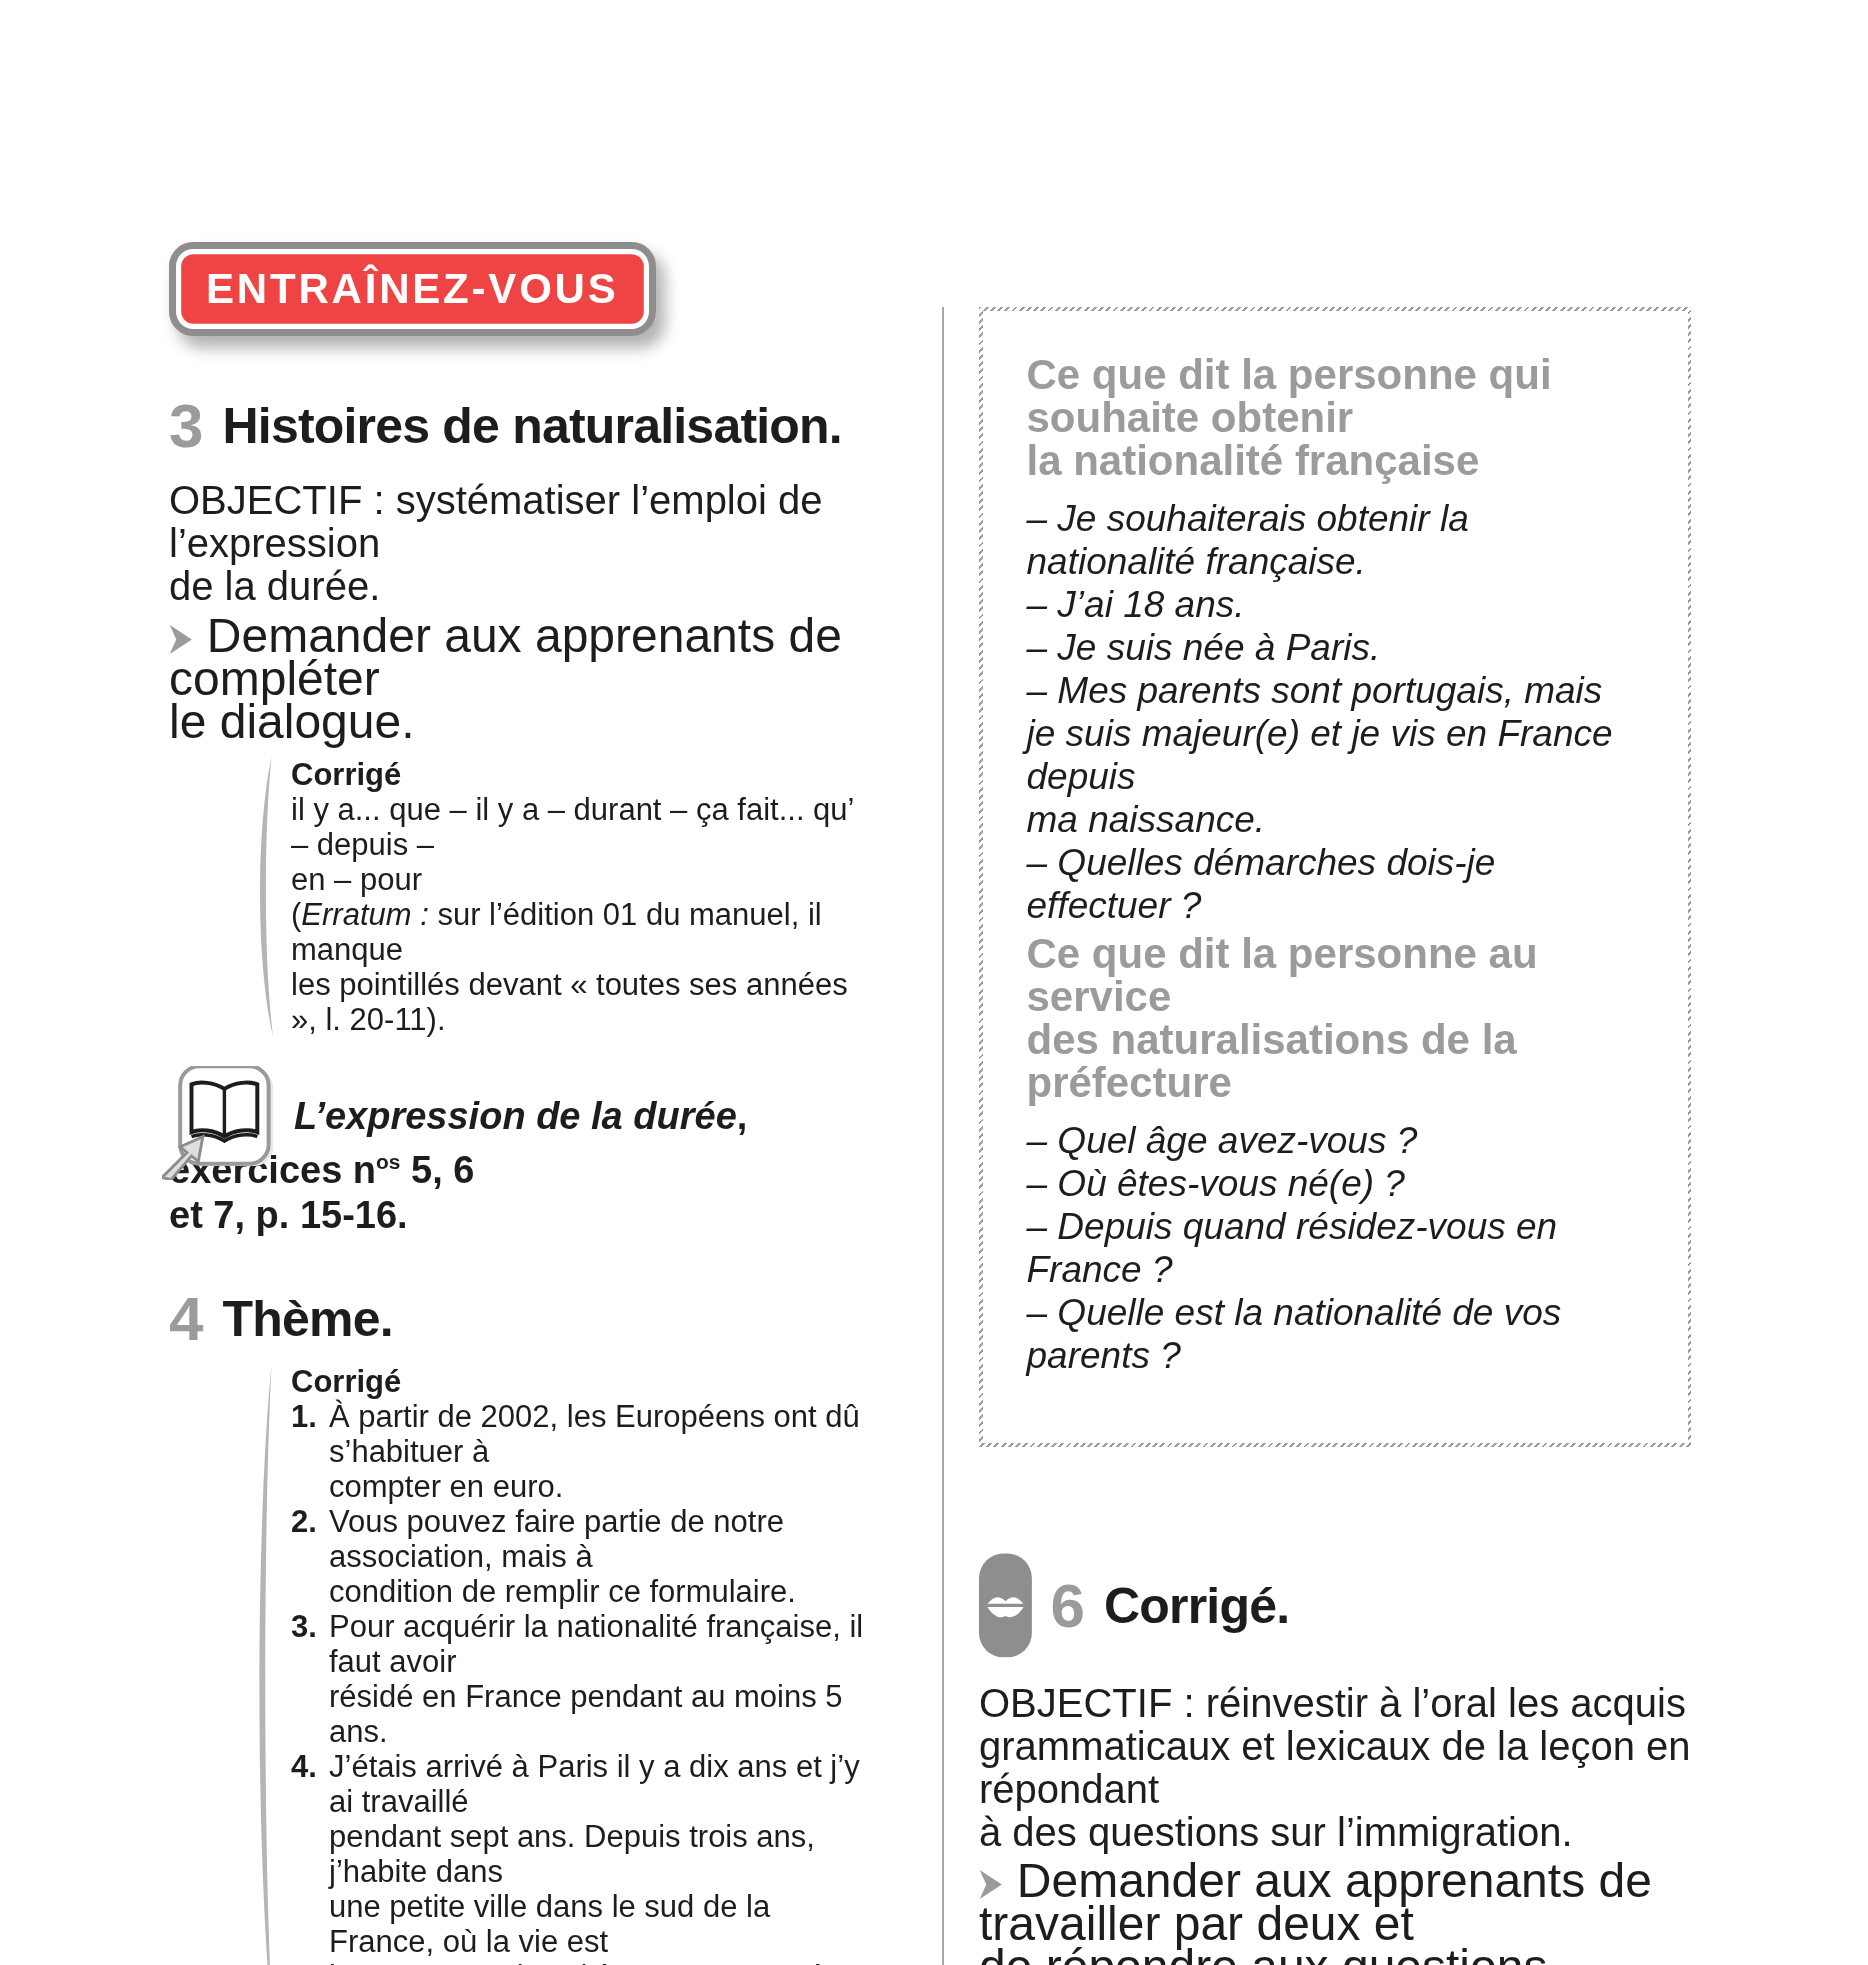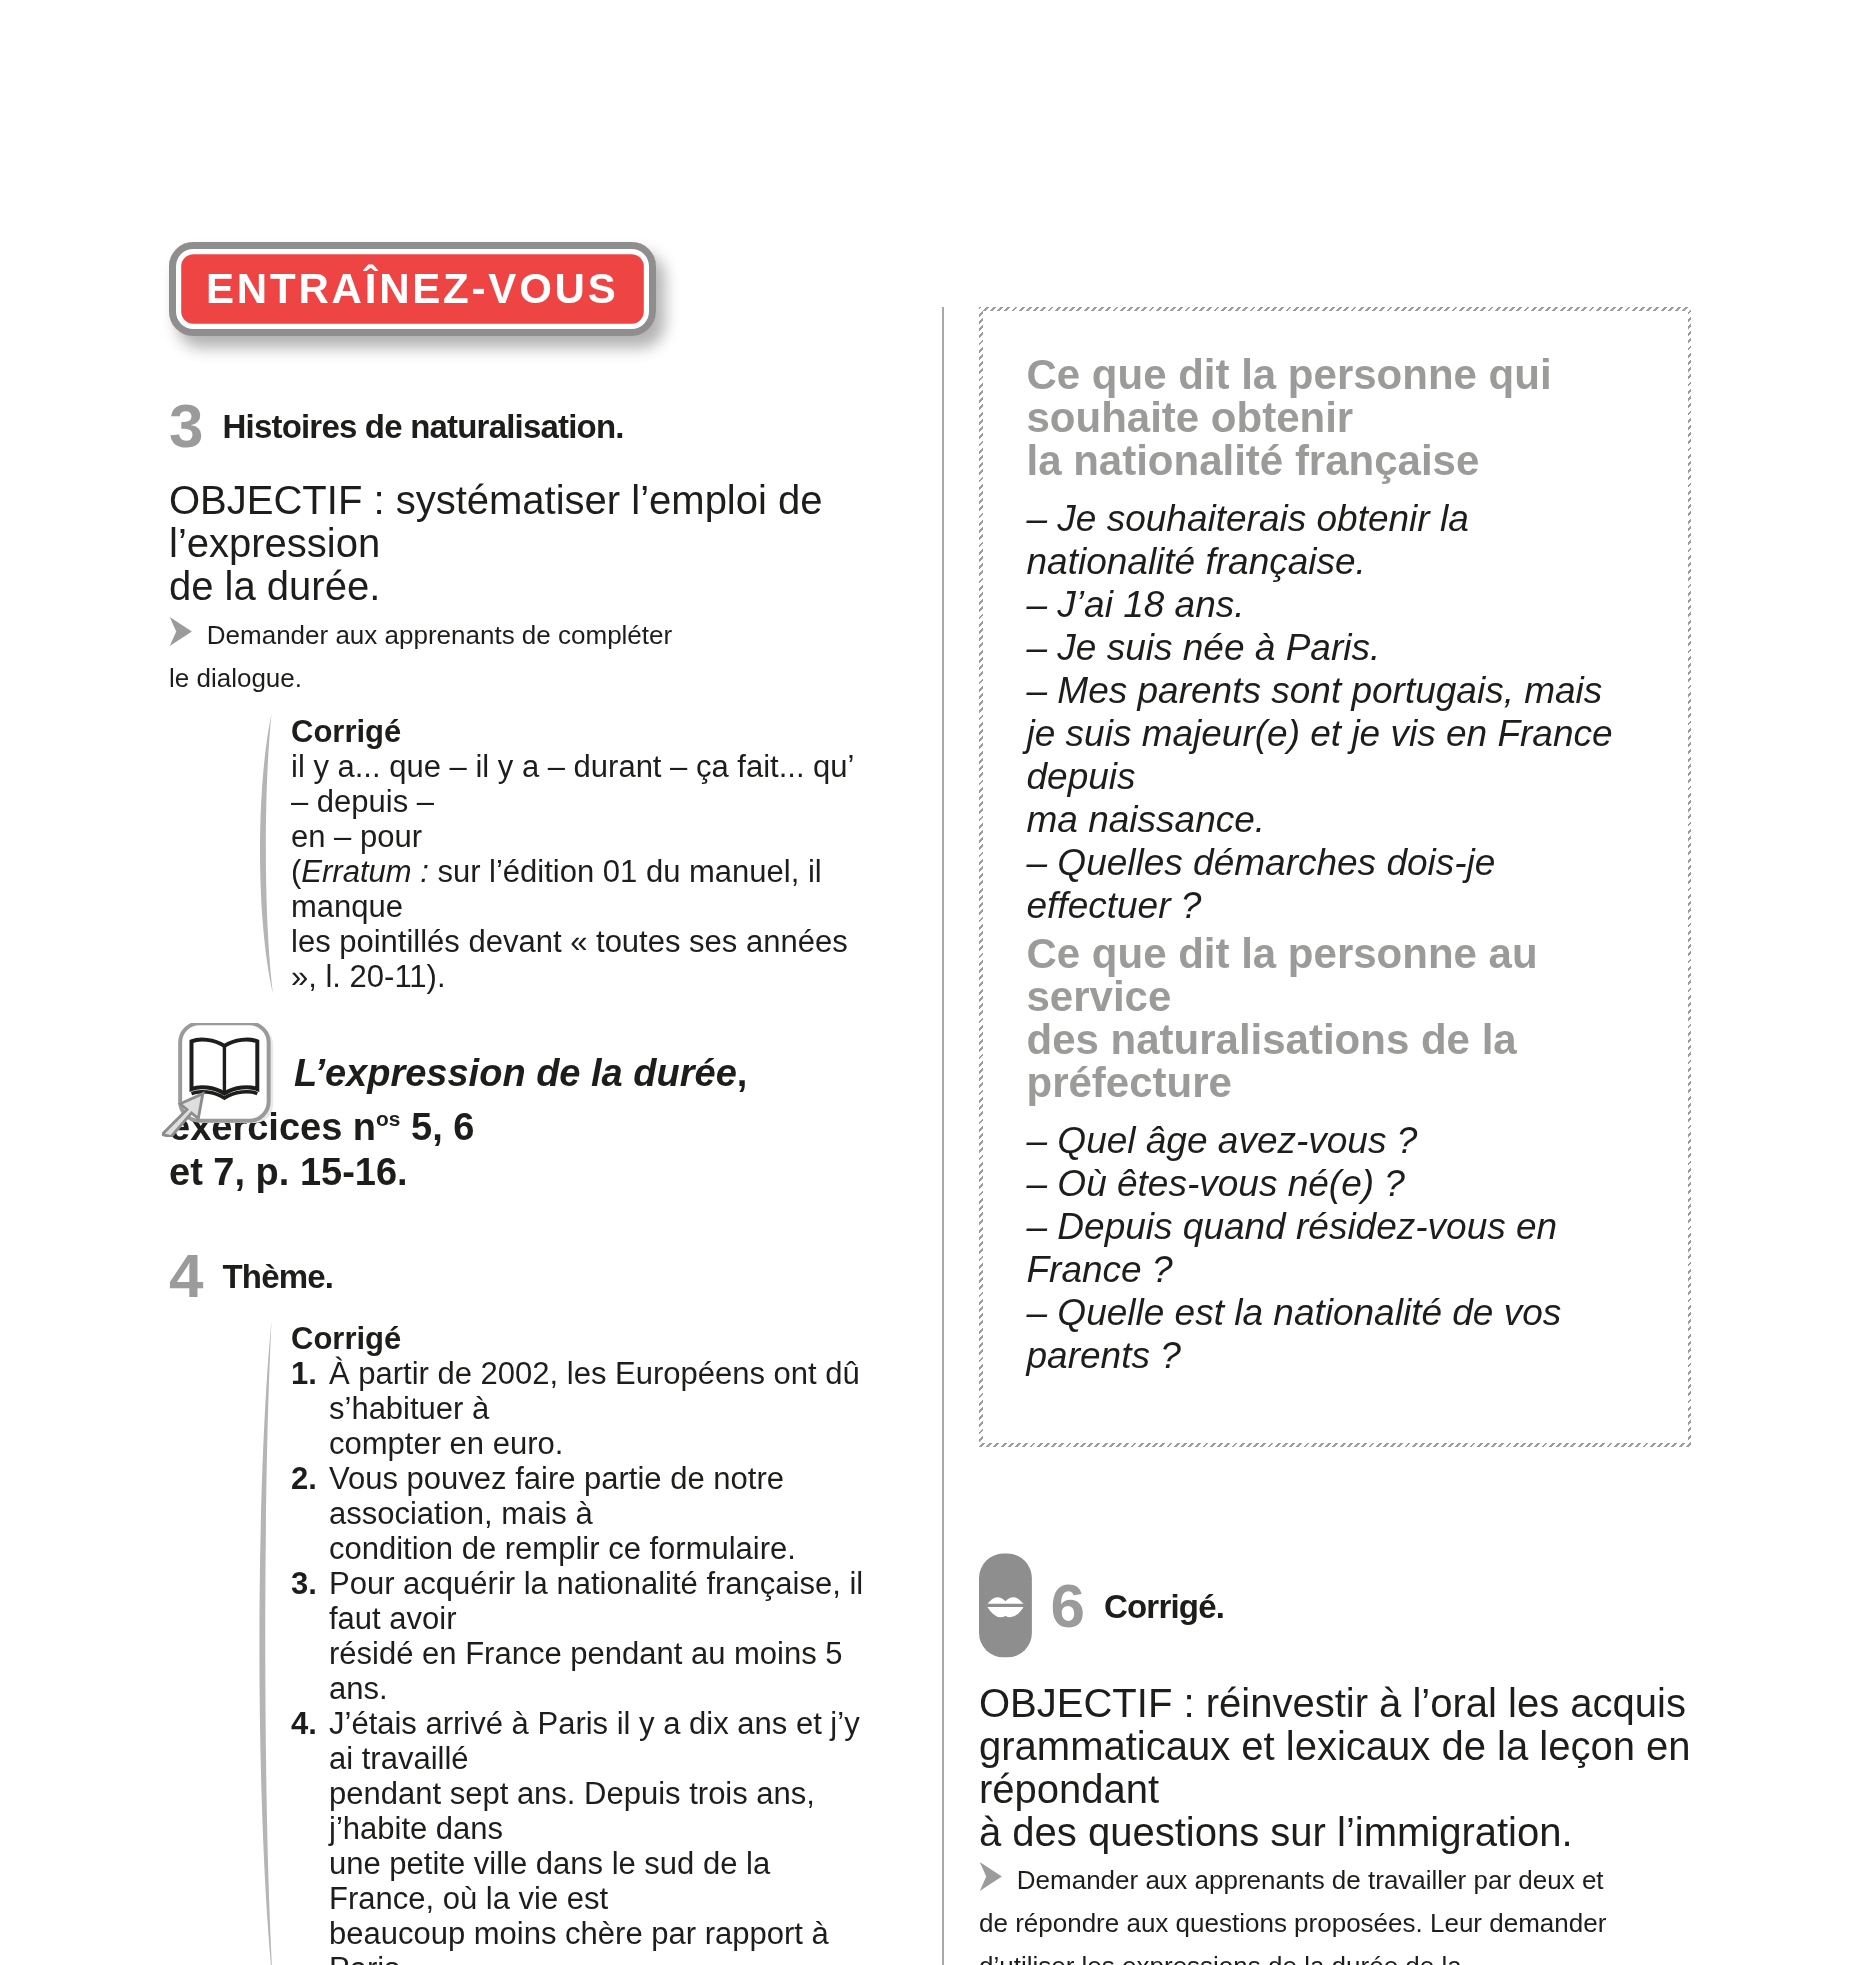--- a/index.html
+++ b/index.html
@@ -16,26 +16,26 @@
   
   .badge{
     display:inline-block;background:#ef4444;color:#fff;font-weight:700;
     font-size:42px;letter-spacing:2.8px;padding:23px 37px;border-radius:24.4px;
     box-shadow: inset 0 0 0 7px #8e8e8e, inset 0 0 0 12.2px #ffffff, 8.6px 11.8px 15px rgba(0,0,0,0.30);
   }
 
   
   .hrow{display:flex;align-items:center;}
   .h-num{font-size:62px;font-weight:700;color:#9b9b9b;margin-right:19px;line-height:1;}
-  .h-title{font-size:33px;font-weight:700;color:#1d1d1b;line-height:1;letter-spacing:-0.8px;}
+  .h-title{font-size:50px;font-weight:700;color:#1d1d1b;line-height:1;letter-spacing:-0.8px;}
 
   
   .ml{white-space:pre-line;}
   .obj{font-size:40px;line-height:43px;font-weight:400;margin-top:22px;}
-  .para{font-size:26px;line-height:43px;margin-top:5.5px;}
+  .para{font-size:48px;line-height:43px;margin-top:5.5px;}
   .arr{display:inline-block;width:24.4px;height:29px;margin-right:13.4px;vertical-align:-2.4px;}
   .arr svg{width:100%;height:100%;display:block;}
 
   
   .cblock{display:flex;margin-top:14px;}
   .cblock .swoosh{flex:0 0 25px;margin-right:14px;}
   .cblock .swoosh svg{width:25px;height:100%;display:block;}
   .cbody{font-size:31px;line-height:35px;}
   .ctitle{font-weight:700;}
   .ci{display:flex;}

